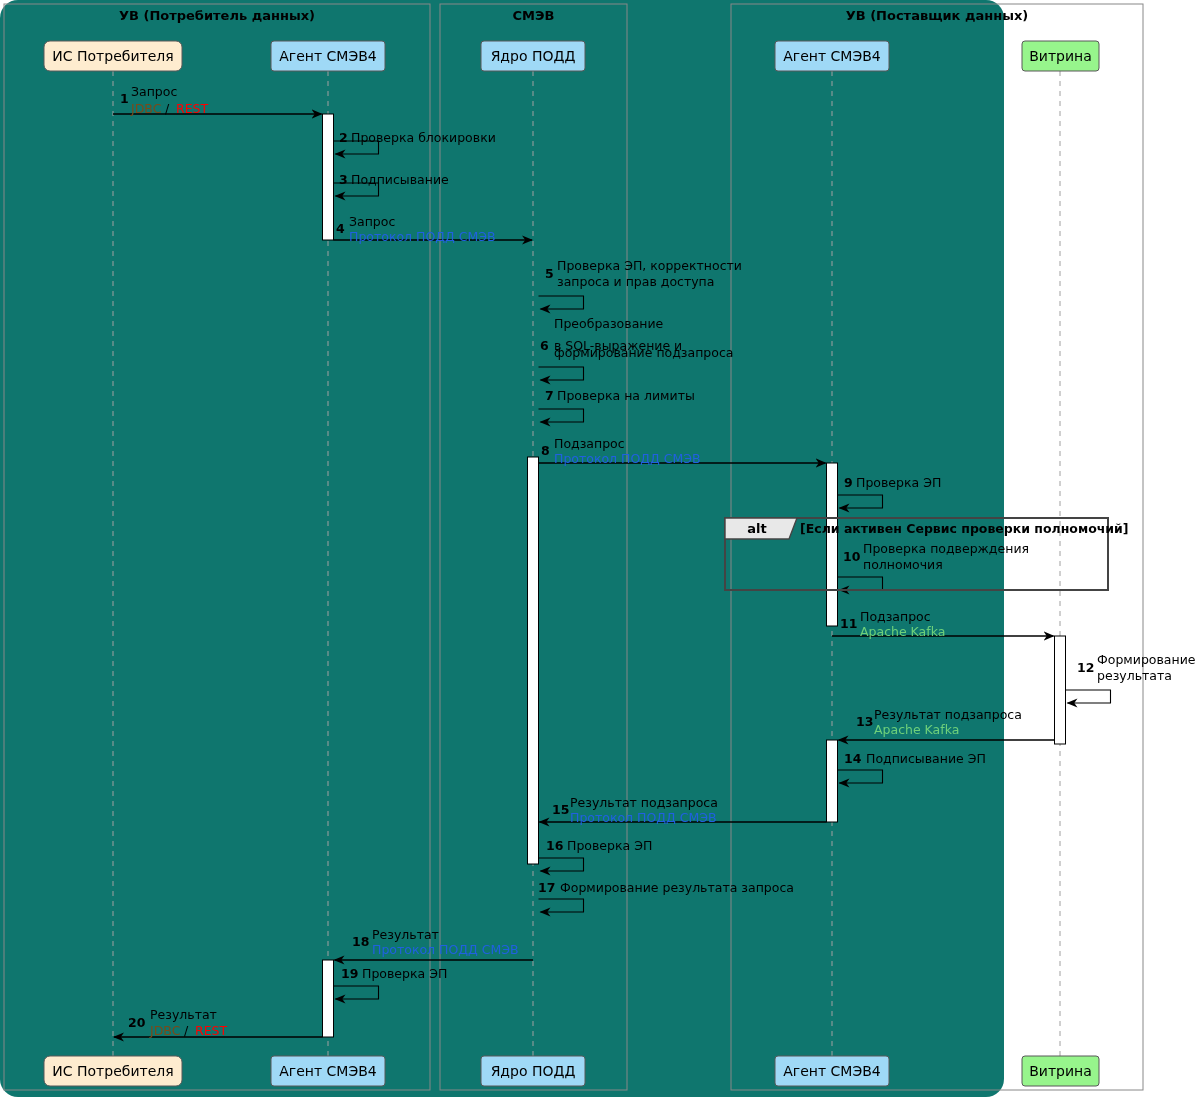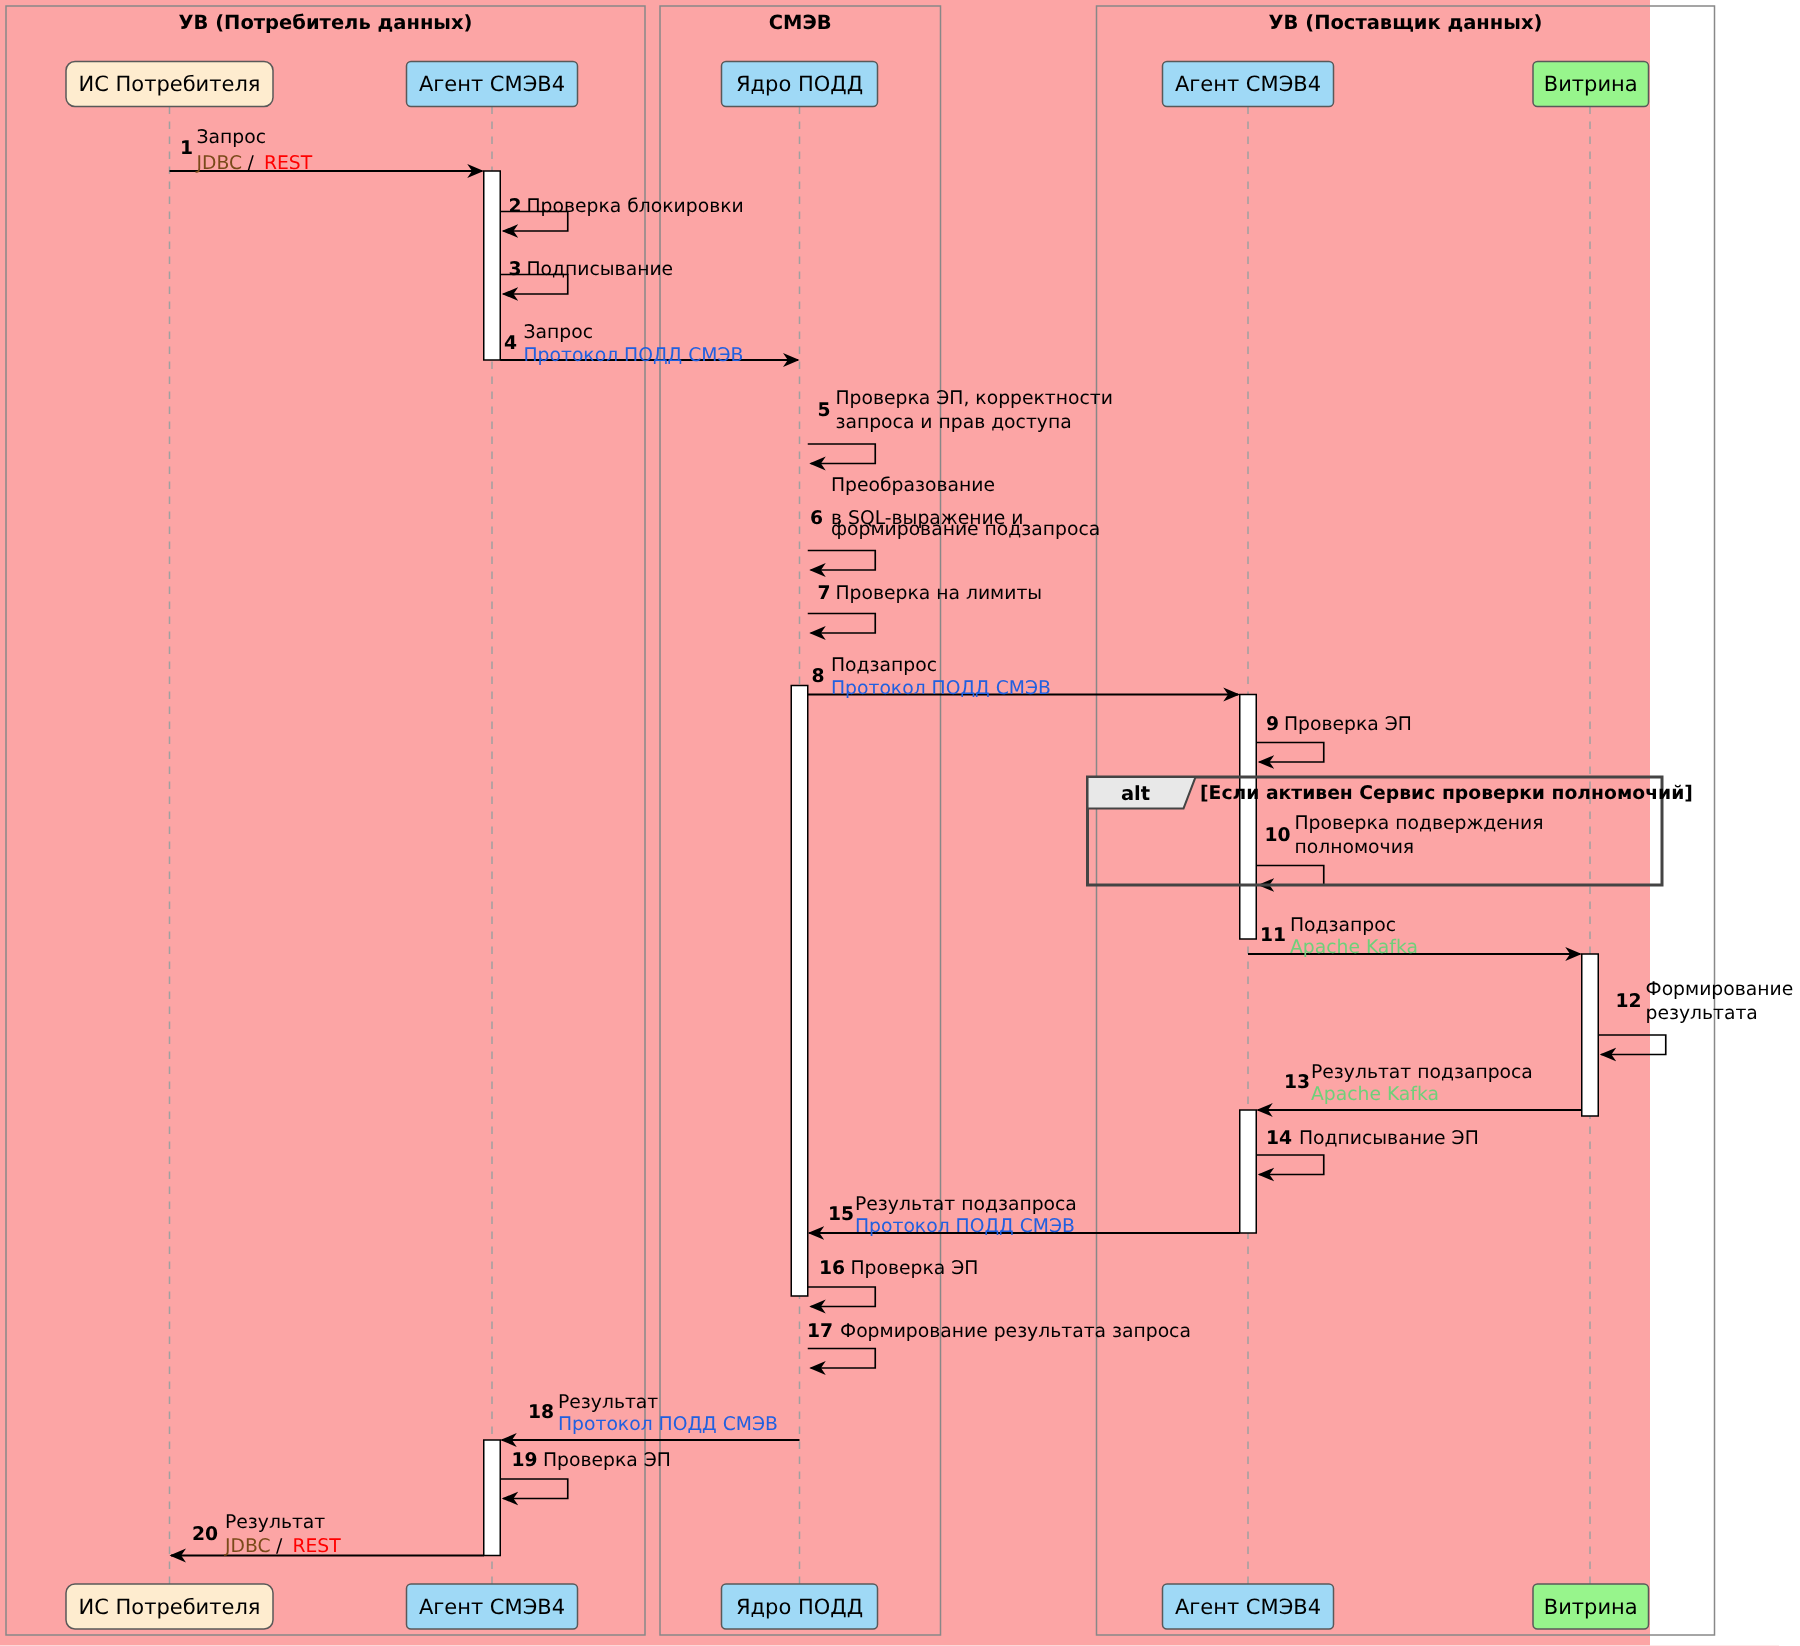--- a/index.html
+++ b/index.html
@@ -8,23 +8,24 @@
     background: #ffffff;
   }
   body {
     font-family: "DejaVu Sans", sans-serif;
     width: 1200px;
     height: 1097px;
     overflow: hidden;
   }
   #diagram-root {
     position: relative;
-    width: 1100px;
+    width: 1004px;
     height: 1097px;
-    background: #fca5a5;
+    background: #0f766e;
+    border-radius: 18px;
   }
   svg.diagram {
     display: block;
   }
   .group-frame {
     fill: none;
     stroke: #888888;
     stroke-width: 1;
   }
   .group-title {

